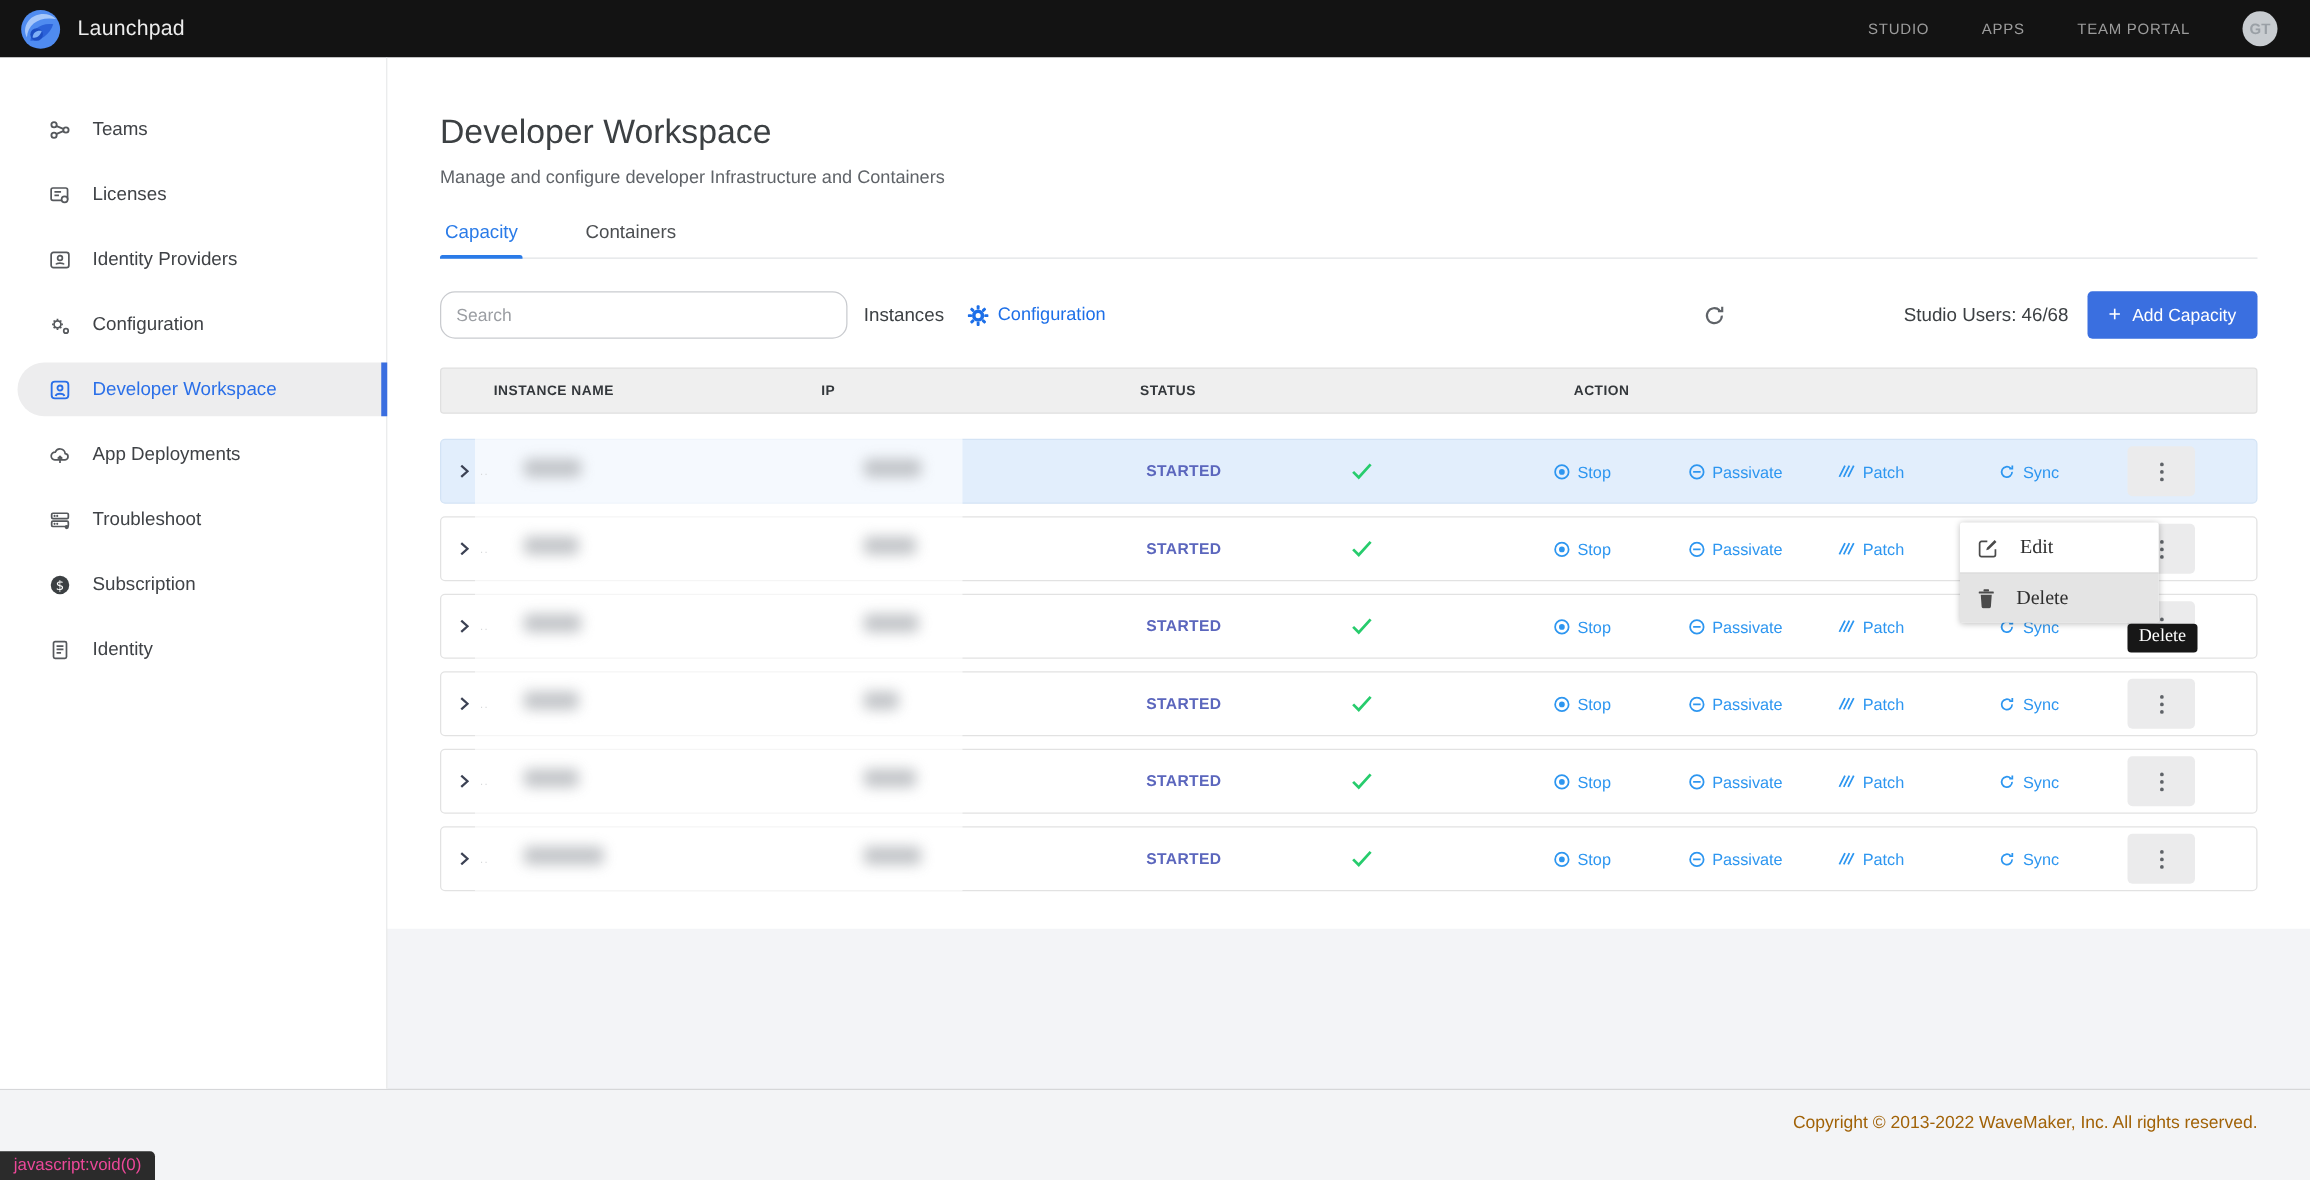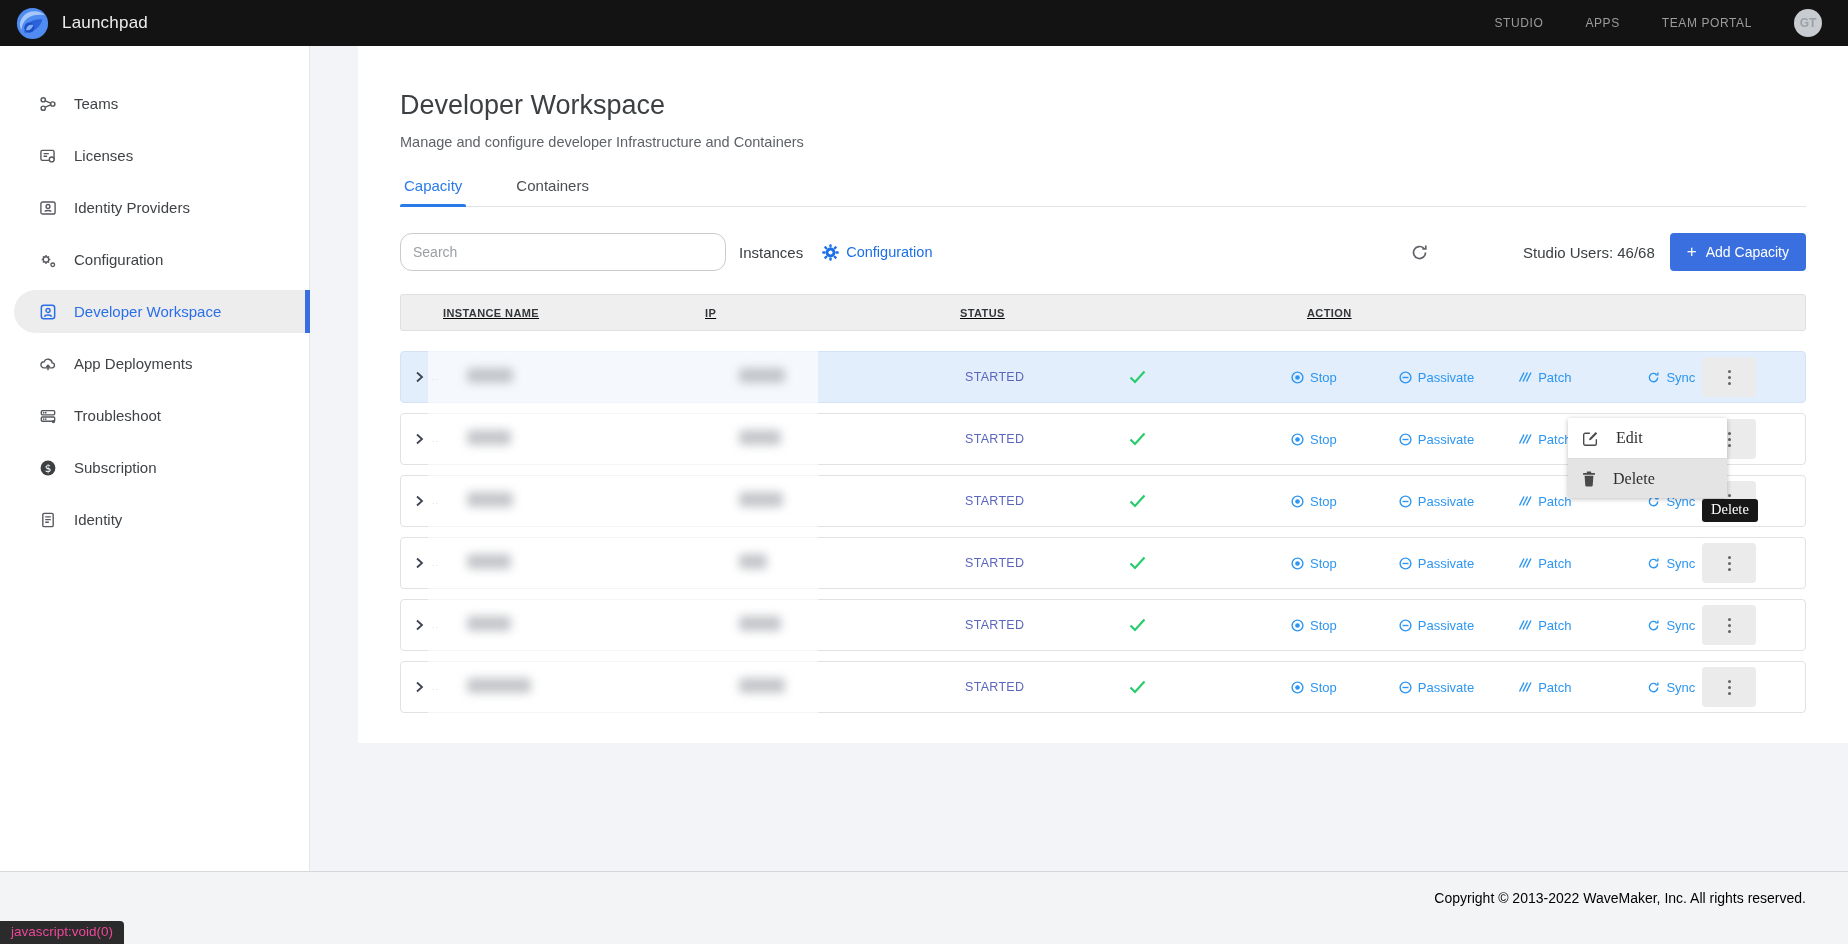--- a/index.html
+++ b/index.html
@@ -10,21 +10,21 @@
   
   .topbar { height:46px; background:#131313; display:flex; align-items:center; padding:0 26px 0 16px; }
   .brand { display:flex; align-items:center; gap:13px; cursor:pointer; }
   .brand-name { color:#ededed; font-size:17px; letter-spacing:.2px; }
   .topnav { margin-left:auto; display:flex; align-items:center; gap:42px; }
   .topnav a { color:#9c9c9c; font-size:12px; letter-spacing:.6px; text-decoration:none; cursor:pointer; }
   .avatar { width:28px; height:28px; border-radius:50%; background:#c8ccd0; color:#9aa0a6;
             font-size:12px; font-weight:700; display:flex; align-items:center; justify-content:center; cursor:pointer; }
 
   
-  .body-row { display:flex; height:825px;gap:48px; }
+  .body-row { display:flex; height:825px; }
   .sidebar { width:310px; background:#fff; border-right:1px solid #e5e6e8; padding-top:36px; flex:0 0 auto; }
   .side-item { display:flex; align-items:center; height:43px; margin-bottom:9px; padding-left:38px;
                color:#3f4246; font-size:15px; font-weight:500; cursor:pointer; position:relative; }
   .side-item .sicon { width:19px; height:19px; margin-right:17px; display:flex; align-items:center; justify-content:center; }
   .side-item.active { margin-left:14px; padding-left:24px; background:#ededee; border-radius:24px 0 0 24px; color:#2a6fe8; }
   .side-item.active::after { content:""; position:absolute; right:-1px; top:0; width:5px; height:100%; background:#3a6ee0; }
 
   .main { flex:1; display:flex; flex-direction:column; min-width:0; }
   .content { background:#fff; height:697px; padding:0 42px; position:relative; }
   .filler { flex:1; }
@@ -47,31 +47,31 @@
   .config-link { margin-left:19px; display:flex; align-items:center; gap:7px; color:#1d6fe8; font-size:14.5px; cursor:pointer; text-decoration:none; }
   .refresh-btn { margin-left:478px; background:none; border:none; cursor:pointer; display:flex; align-items:center; }
   .studio-users { margin-left:auto; margin-right:15px; font-size:15px; color:#3c4043; }
   .add-btn { height:38px; padding:0 17px; background:#3a6fe0; color:#fff; border:none; border-radius:4px;
              font-size:14px; font-family:"Liberation Sans",sans-serif; cursor:pointer; display:flex; align-items:center; gap:9px; }
   .add-btn .plus { font-size:17px; font-weight:400; }
 
   
   .table-wrap { margin-top:23px; position:relative; }
   .thead, .trow { display:grid; grid-template-columns:42px 262px 255px 325px 1fr; align-items:center; }
-  .thead { height:37px; background:#efefef; border:1px solid #e0e0e0; border-radius:3px;text-decoration:underline; }
+  .thead { height:37px; background:#efefef; border:1px solid #e0e0e0; border-radius:3px; }
   .thead .th { font-size:11px; font-weight:700; letter-spacing:.4px; color:#33373b; }
   .trow { height:52px; background:#fff; border:1px solid #e2e2e2; border-radius:4px; margin-top:10px; position:relative; }
   .trow.first { margin-top:20px; }
   .trow.highlight { background:#e2eefc; border-color:#d3e3f5; }
 
   .c-expand { display:flex; align-items:center; padding-left:13px; }
   .dots { margin-left:7px; font-size:9px; color:#8a8f94; letter-spacing:1px; }
   .c-name { padding-left:24px; } .c-ip { padding-left:34px; }
   .blob { display:inline-block; height:15px; background:#b9bcc0; border-radius:4px; filter:blur(5px); opacity:.85; position:relative; z-index:6; }
-  .c-status { display:flex; align-items:center; padding-left:5px; }
+  .c-status { display:flex; align-items:center; padding-left:5px;font-weight:bold; }
   .status-text { font-size:12.5px; letter-spacing:.3px; color:#5b66bd; width:60px; }
   .check-icon { margin-left:104px; }
   .c-action { display:flex; align-items:center; padding-left:6px; }
   .act { display:flex; align-items:center; gap:6px; color:#2d96f0; font-size:13px; cursor:pointer; text-decoration:none; }
   .act.stop { margin-right:62px; } .act.passivate { margin-right:44px; } .act.patch { margin-right:76px; }
   .kebab { margin-left:auto; margin-right:49px; width:54px; height:40px; background:#ebebec; border:none; border-radius:4px;
            display:flex; flex-direction:column; align-items:center; justify-content:center; gap:3px; cursor:pointer; }
   .kebab i { width:3px; height:3px; border-radius:50%; background:#5f6368; }
 
   .redaction-strip { position:absolute; left:28px; top:50px; width:390px; height:calc(100% - 50px);
@@ -82,21 +82,21 @@
               box-shadow:0 1px 5px rgba(0,0,0,.25); border-radius:2px;text-align:right; }
   .menu-item { height:40px; display:flex; align-items:center; padding-left:14px; gap:17px;
                font-family:"Liberation Serif", serif; font-size:16px; color:#2f2f2f; cursor:pointer; }
   .menu-item + .menu-item { border-top:1px solid #dcdcdc; }
   .menu-item.hover { background:#e4e4e4; }
   .tooltip { position:absolute; left:1702px; top:499px; background:#171717; color:#fff; z-index:21;
              font-family:"Liberation Serif", serif; font-size:14.5px; padding:2px 9px 4px; border-radius:3px; }
 
   
   .footer { height:73px; background:#f3f4f6; border-top:1px solid #d6d7d9; text-align:right; padding:17px 42px 0 0; }
-  .footer-text { font-size:14px; color:#000000; }
+  .footer-text { font-size:14px; color:#a16207; }
   .status-bar { position:absolute; left:0; bottom:0; background:#2b2b2b; color:#ec4899; font-size:13.5px;
                 padding:3px 11px 5px; border-radius:0 4px 0 0; z-index:30; }
 </style>
 </head>
 <body>
 
 <div id="app">
 
   <header class="topbar">
     <div class="brand">

